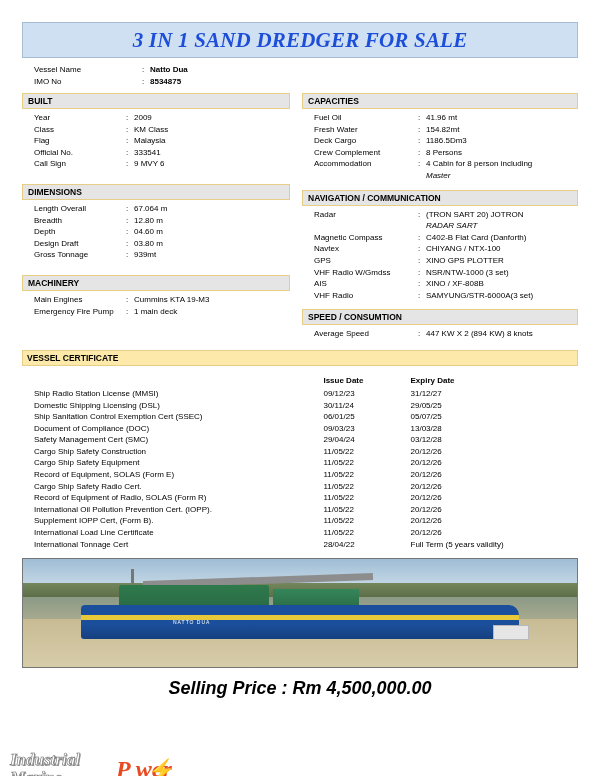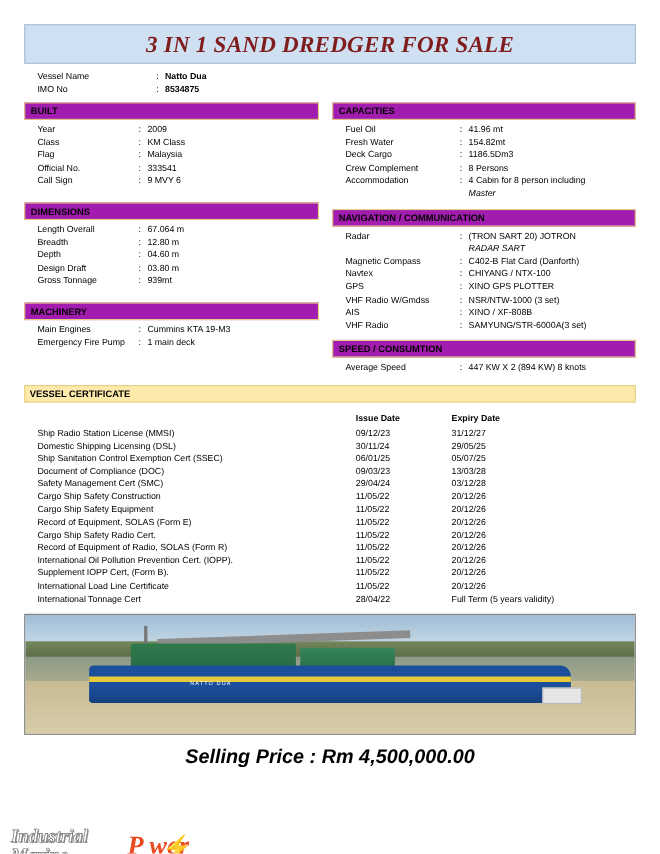--- a/index.html
+++ b/index.html
@@ -31,21 +31,21 @@
     display: flex;
     align-items: center;
     justify-content: center;
   }
   .title-bar .title-text {
     font-family: "Liberation Serif", serif;
     font-style: italic;
     font-weight: bold;
     font-size: 21px;
     letter-spacing: 0.2px;
-    color: #7f1d1d;
+    color: #1d4ed8;
   }
   
   .vessel-head {
     margin-top: 6px;
     margin-left: 12px;
   }
   .kv {
     display: flex;
     line-height: 11.5px;
   }
@@ -70,21 +70,21 @@
   }
   .col-left {
     width: 268px;
     flex: 0 0 268px;
   }
   .col-right {
     flex: 1 1 auto;
     margin-left: 12px;
   }
   .sec-head {
-    background: #a21caf;
+    background: #e5e5e5;
     border: 1px solid #e6cf84;
     font-weight: bold;
     font-size: 8.5px;
     padding: 2px 5px;
     margin-bottom: 3px;
   }
   .sec-body {
     padding-left: 12px;
     padding-bottom: 2px;
   }

